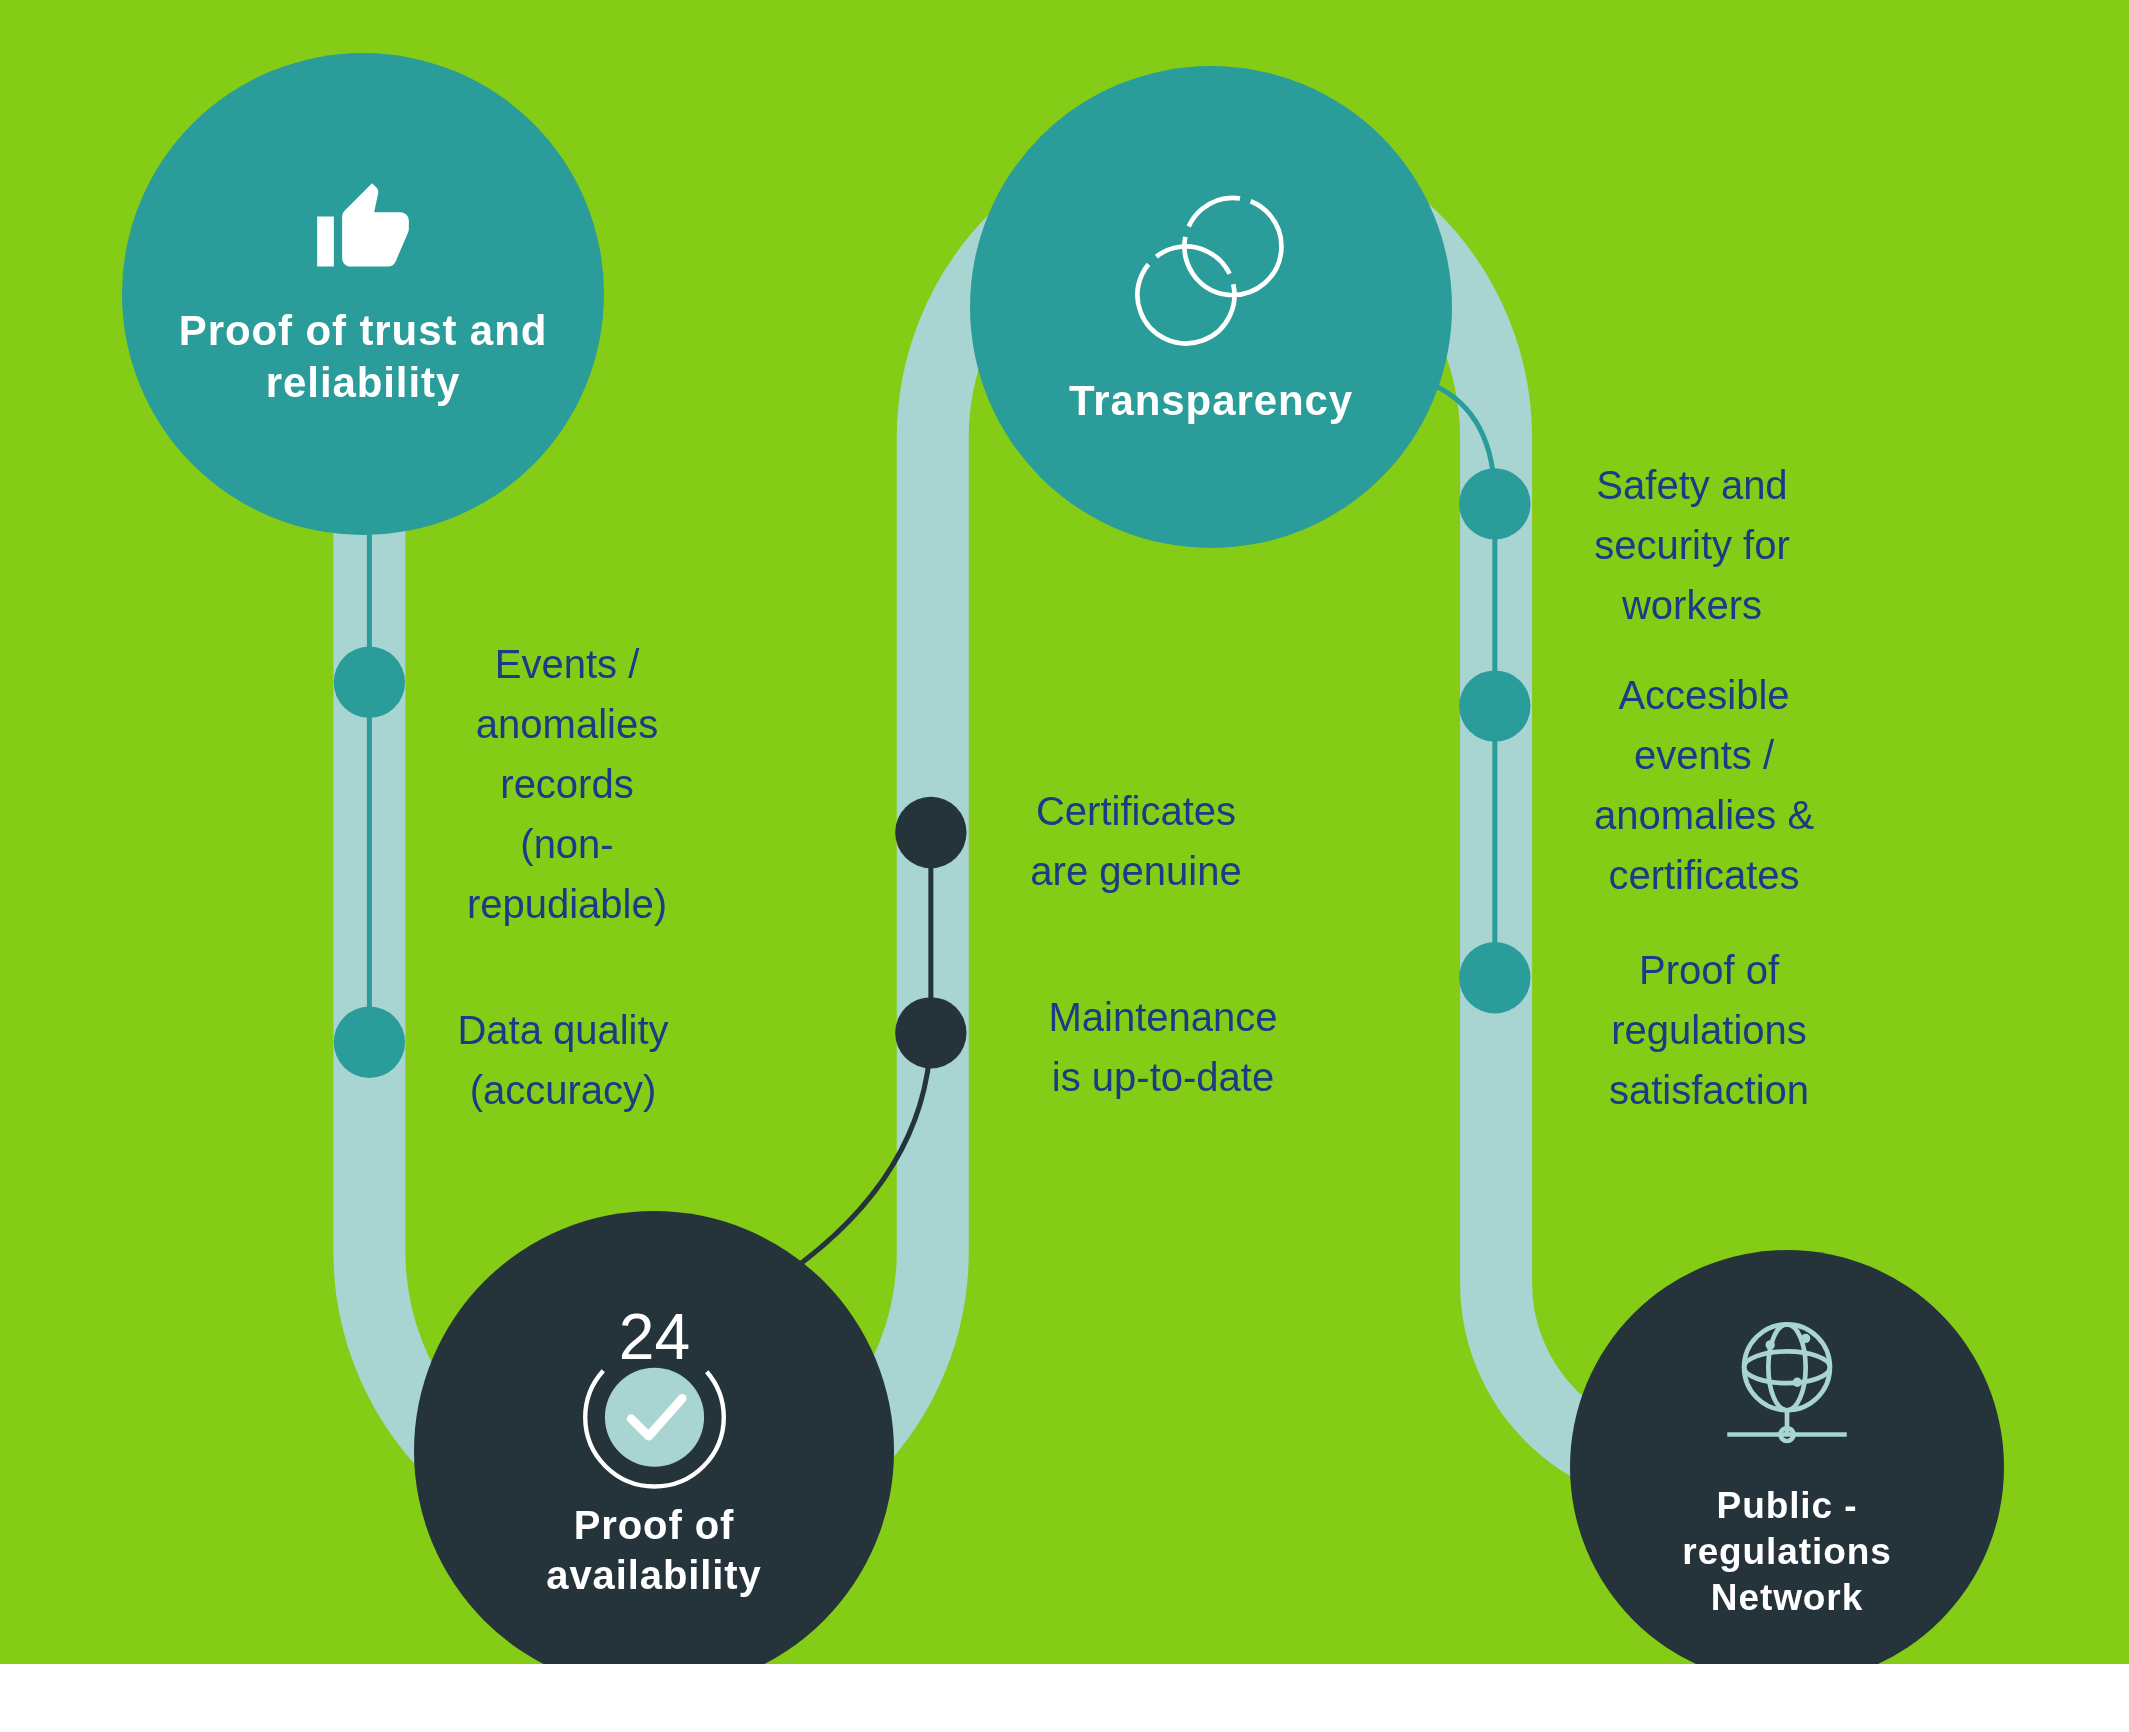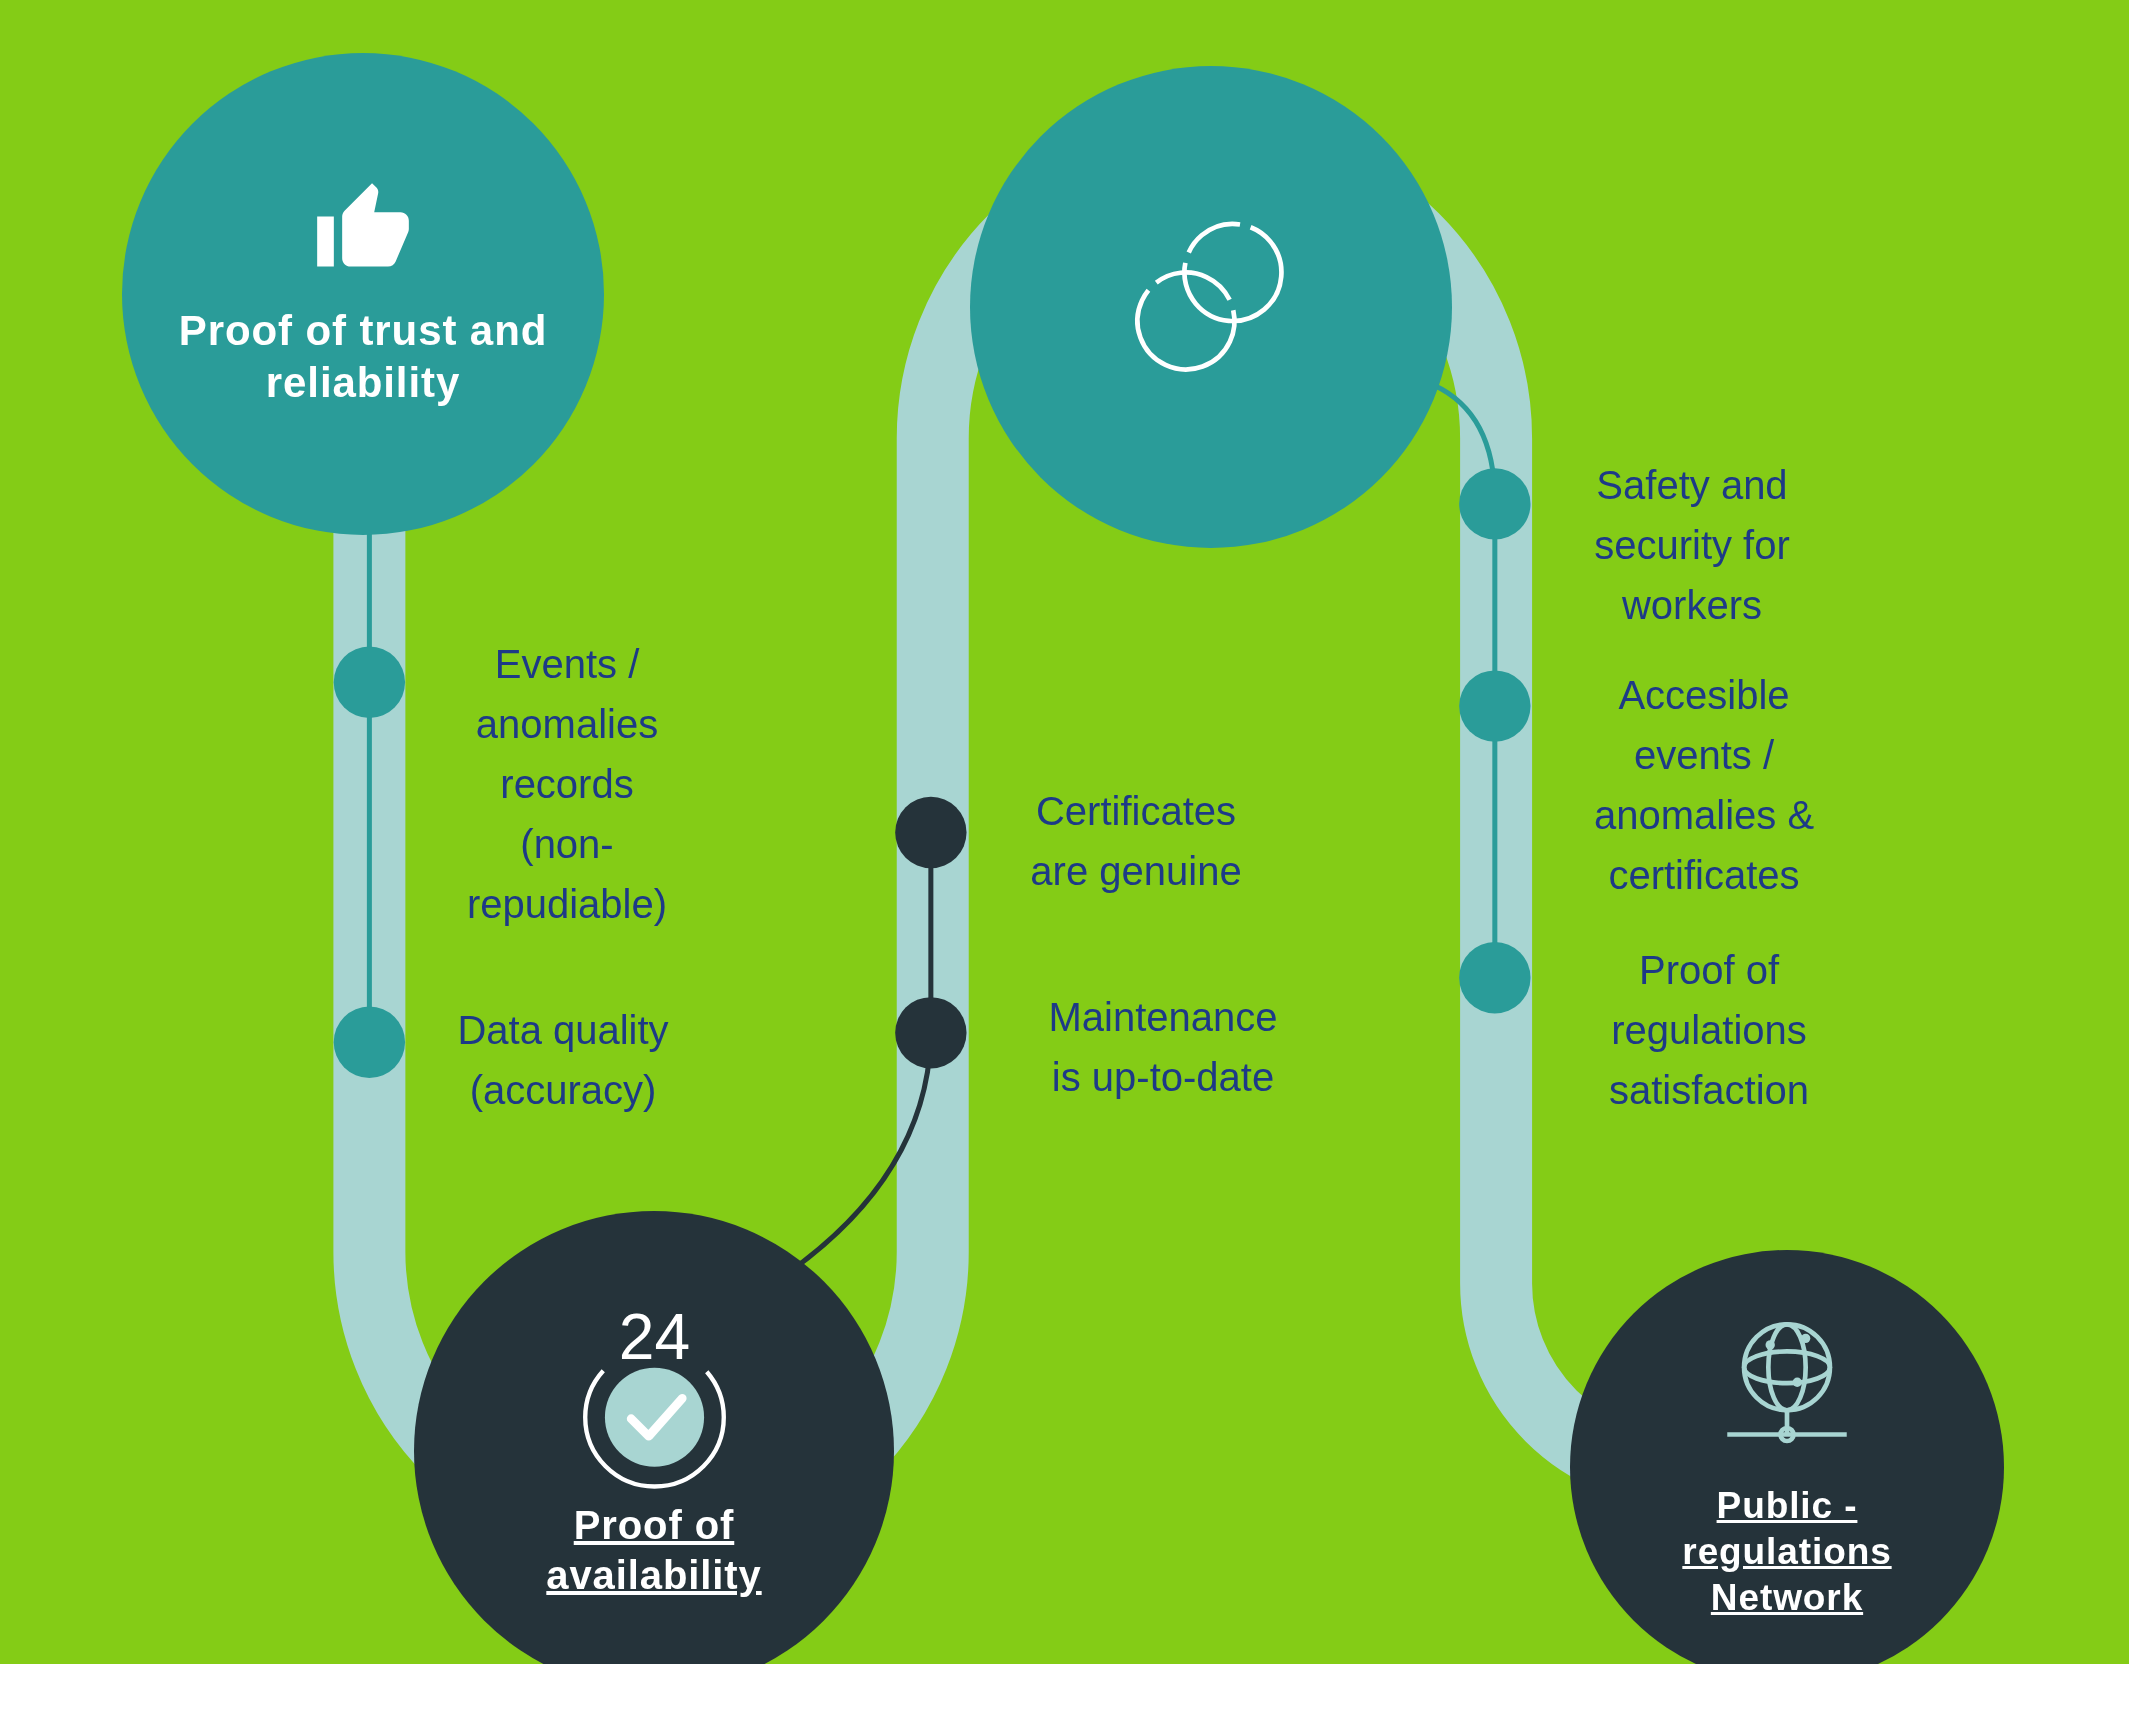--- a/index.html
+++ b/index.html
@@ -20,21 +20,21 @@
     position: absolute;
     border-radius: 50%;
     display: flex;
     flex-direction: column;
     align-items: center;
     justify-content: center;
     text-align: center;
     color: #ffffff;
   }
   .node--teal { background: #2a9c99; }
-  .node--dark { background: #25333a; text-decoration: underline; }
+  .node--dark { background: #25333a; }
   .node-label {
     white-space: pre-line;
     font-weight: bold;
     letter-spacing: 0.9px;
     line-height: 1.24;
   }
   #node-trust        { left: 122px;  top: 53px;   width: 482px; height: 482px; }
   #node-trust .node-label { font-size: 42px; }
   #node-trust .icon-wrap { margin-bottom: 24px; }
 
@@ -110,20 +110,21 @@
 availability</div>
   </div>
 
   <div class="node node--teal" id="node-transparency">
     <div class="icon-wrap">
       <svg width="188" height="169" viewBox="0 0 240 216">
         <circle cx="88" cy="138" r="62" fill="none" stroke="#ffffff" stroke-width="6" stroke-dasharray="210 14 110 14" transform="rotate(25 88 138)"></circle>
         <circle cx="148" cy="76" r="62" fill="none" stroke="#ffffff" stroke-width="6" stroke-dasharray="250 14 80 14" transform="rotate(-40 148 76)"></circle>
       </svg>
     </div>
+    <div class="node-label">Transparency</div>
   </div>
 
   <div class="node node--dark" id="node-network">
     <div class="icon-wrap">
       <svg width="168" height="159" viewBox="0 0 180 170" fill="none" stroke="#a8d5d2" stroke-width="5">
         <circle cx="90" cy="58" r="46"></circle>
         <ellipse cx="90" cy="58" rx="20" ry="46"></ellipse>
         <ellipse cx="90" cy="58" rx="46" ry="17"></ellipse>
         <circle cx="72" cy="34" r="5" fill="#a8d5d2" stroke="none"></circle>
         <circle cx="110" cy="27" r="5" fill="#a8d5d2" stroke="none"></circle>

